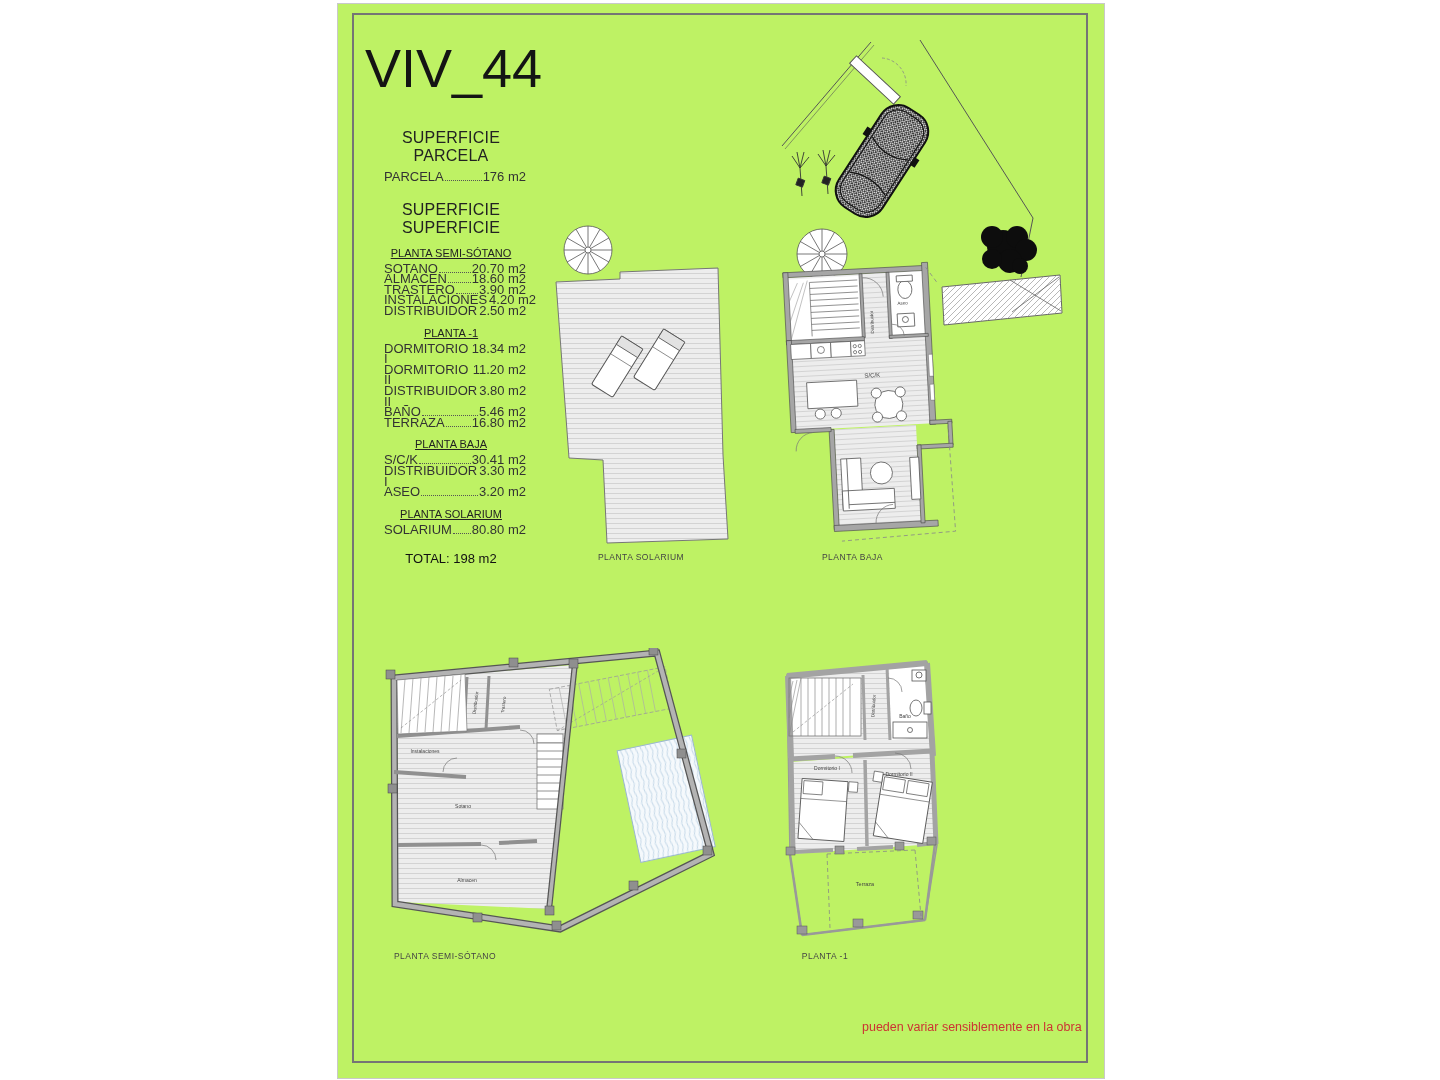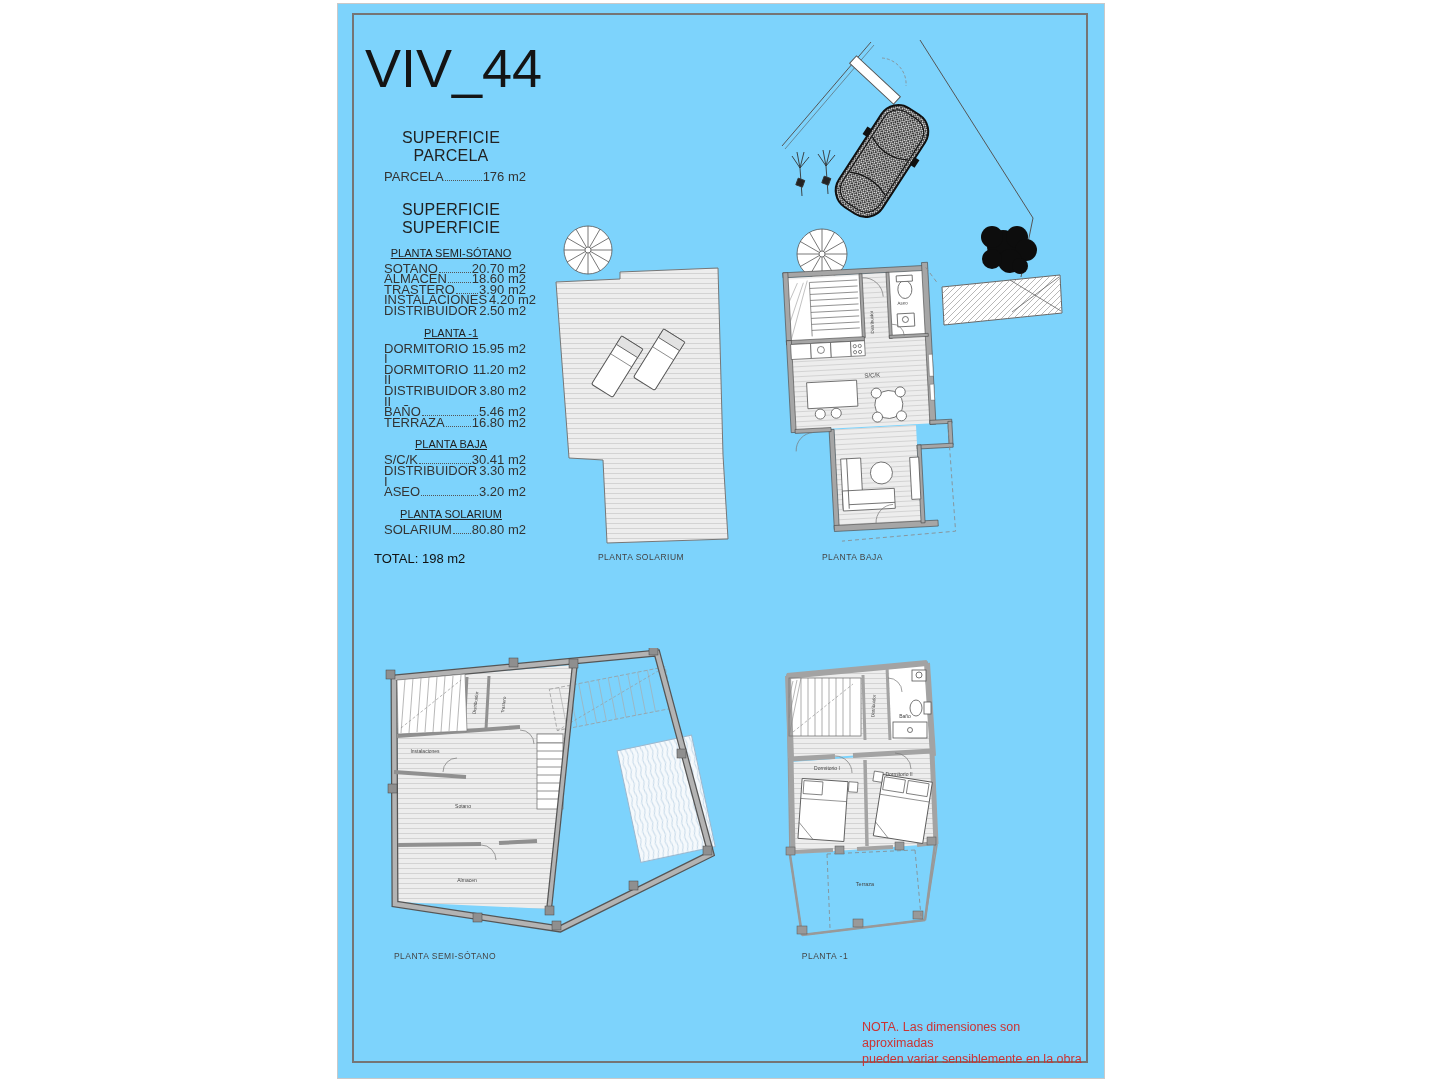--- a/index.html
+++ b/index.html
@@ -1,27 +1,27 @@
 <!DOCTYPE html>
 <html><head>
 <meta charset="utf-8">
 <style>
   html,body{margin:0;padding:0;background:#fff;}
   body{position:relative;width:1440px;height:1080px;font-family:"Liberation Sans",sans-serif;overflow:hidden;}
-  .page{position:absolute;left:337px;top:3px;width:766px;height:1074px;background:#7dd3fc;border:1px solid #c9c9c9;}
+  .page{position:absolute;left:337px;top:3px;width:766px;height:1074px;background:#bef264;border:1px solid #c9c9c9;}
   .frame{position:absolute;left:14px;top:9px;width:732px;height:1046px;border:2px solid #757575;}
   .title{position:absolute;left:11px;top:22px;font-size:54px;color:#141414;letter-spacing:0px;}
   .surfaces{position:absolute;left:20px;top:114px;width:154px;color:#222;}
   .sp-h{font-size:16px;text-align:center;margin:0 0 7px 0;letter-spacing:.2px;}
   .sp-h.second{margin-top:18px;}
   .sec-h{font-size:11px;text-align:center;text-decoration:underline;margin:10px 0 5px 0;}
   .srow{display:flex;align-items:baseline;font-size:13px;color:#333;line-height:10.6px;padding:0 2px 0 10px;}
   .lead{flex:1;border-bottom:1px dotted #555;margin:0 1px 1px 1px;}
   .val{white-space:nowrap;}
-  .total{font-size:13px;margin-top:16px;color:#111;}
+  .total{font-size:13px;text-align:center;margin-top:16px;color:#111;}
   .plan-cap{position:absolute;font-size:8.5px;color:#444;letter-spacing:.5px;text-align:center;}
   .note{position:absolute;left:508px;top:1004px;font-size:12.5px;line-height:16px;color:#cc3333;}
   svg{position:absolute;}
   svg text{font-family:"Liberation Sans",sans-serif;fill:#444;}
 </style>
 </head>
 <body>
 
 <svg width="0" height="0">
   <defs>
@@ -81,21 +81,21 @@
       <div class="srow">
           <span>DISTRIBUIDOR</span>
           <span class="lead"></span>
           <span class="val">2.50 m2</span>
         </div>
 
       <div class="sec-h">PLANTA -1</div>
       <div class="srow">
           <span>DORMITORIO I</span>
           <span class="lead"></span>
-          <span class="val">15.95 m2</span>
+          <span class="val">18.34 m2</span>
         </div>
       <div class="srow">
           <span>DORMITORIO II</span>
           <span class="lead"></span>
           <span class="val">11.20 m2</span>
         </div>
       <div class="srow">
           <span>DISTRIBUIDOR II</span>
           <span class="lead"></span>
           <span class="val">3.80 m2</span>
@@ -132,21 +132,20 @@
       <div class="srow">
           <span>SOLARIUM</span>
           <span class="lead"></span>
           <span class="val">80.80 m2</span>
         </div>
 
       <div class="total">TOTAL: 198 m2</div>
     </div>
 
     <div class="note">
-      <div>NOTA. Las dimensiones son aproximadas</div>
       <div>pueden variar sensiblemente en la obra</div>
     </div>
   </div>
 </div>
 
 <svg style="left:540px;top:213px" width="215" height="335" viewBox="0 0 215 335">
   <g stroke="#555" stroke-width="0.8" fill="none">
     <circle cx="48" cy="37" r="24" fill="#fff"></circle>
     <line x1="48" y1="37" x2="72" y2="37"></line>
       <line x1="48" y1="37" x2="68.8" y2="49"></line>

